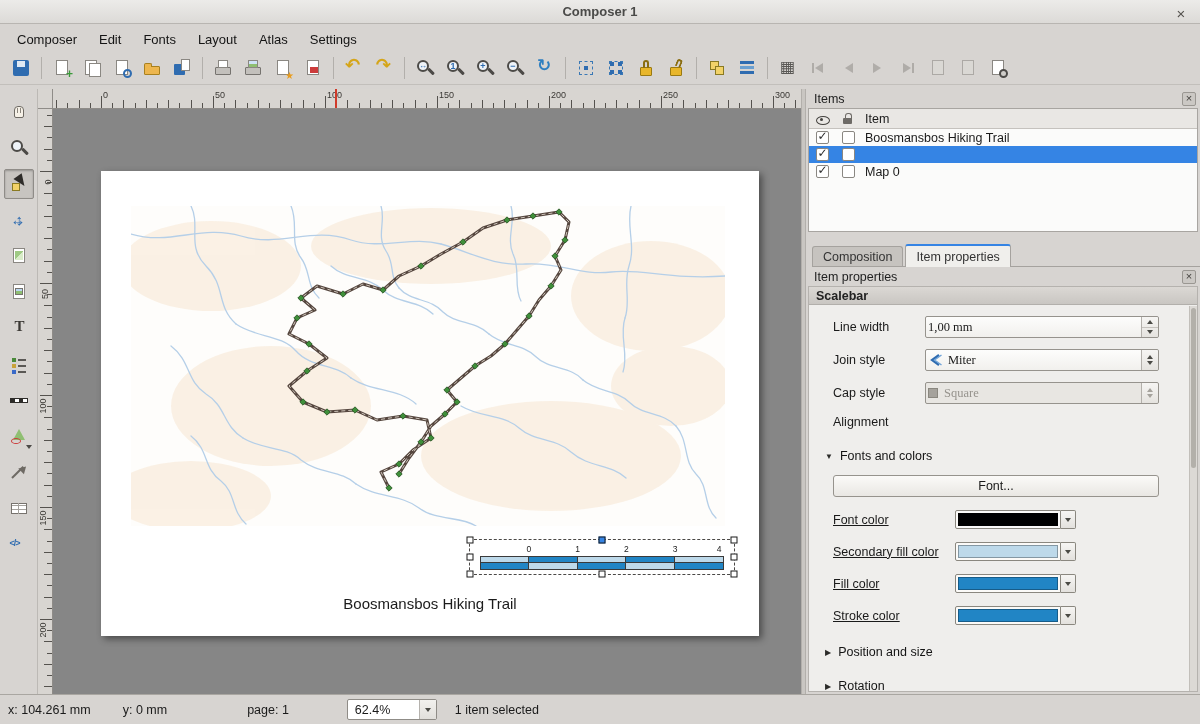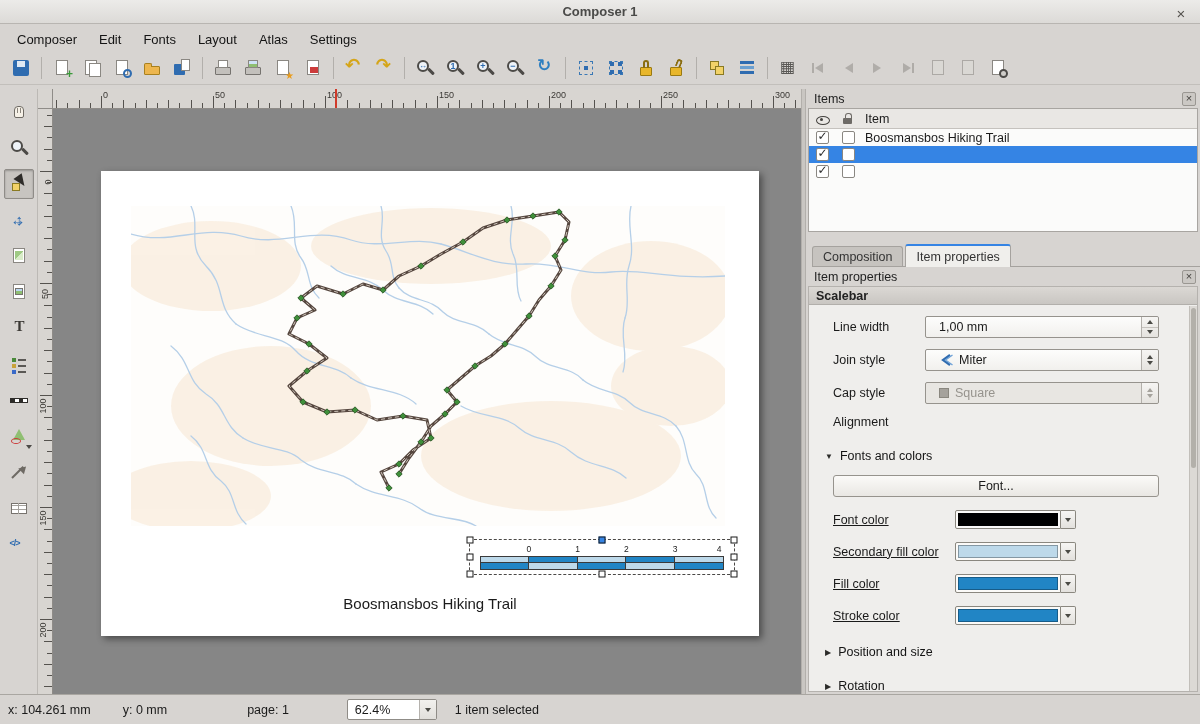--- a/index.html
+++ b/index.html
@@ -99,22 +99,22 @@
   .tab { height:20px; padding:0 10px; display:flex; align-items:center; font-size:12.5px; color:#333;
     background:#c6c3bf; border:1px solid #a5a29e; border-bottom:none; border-radius:3px 3px 0 0; }
   .tab.active { height:23px; background:#f0efec; border-top:2px solid #3584e4; margin-bottom:-1px; }
 
   .props-head { border-top:none; }
   .props { flex:1; position:relative; margin:0 2px 2px; background:#efeeec; border:1px solid #b5b2ae; overflow:hidden; }
   .props-title { height:18px; display:flex; align-items:center; padding-left:7px; font-weight:bold; font-size:12.5px; color:#222;
     background:linear-gradient(#dbd8d4,#c9c6c2); border-bottom:1px solid #b2afab; }
   .frow { display:flex; align-items:center; margin:11px 38px 0 24px; }
   .flabel { width:92px; font-size:12.5px; }
-  .ctl { flex:1; display:flex; align-items:center; height:22px; padding-left:13px; font-size:12.5px;
-    background:linear-gradient(#fdfdfc,#f1f0ed); border:1px solid #96938d; border-radius:2px; position:relative; }
+  .ctl { flex:1; display:flex; align-items:center; height:22px; padding-left:2px; font-size:12.5px;
+    background:linear-gradient(#fdfdfc,#f1f0ed); border:1px solid #96938d; border-radius:2px; position:relative;font-family:Liberation Serif, serif; }
   .ctl-text { white-space:nowrap; }
   .arrows { margin-left:auto; align-self:stretch; width:17px; border-left:1px solid #b3b0ab; border-radius:0 2px 2px 0;
     background:linear-gradient(#f6f5f3,#e5e3df); display:flex; flex-direction:column; align-items:center; justify-content:center; gap:2px; }
   .arrows.spin { gap:0; justify-content:space-between; padding:0; }
   .sbtn { flex:1; width:100%; display:flex; align-items:center; justify-content:center; }
   .sbtn + .sbtn { border-top:1px solid #c5c2bd; }
   .tri-u { width:0; height:0; border-left:3.5px solid transparent; border-right:3.5px solid transparent; border-bottom:4.5px solid #4a4a45; }
   .tri-d { width:0; height:0; border-left:3.5px solid transparent; border-right:3.5px solid transparent; border-top:4.5px solid #4a4a45; }
   .ctl.disabled { background:#e8e6e2; }
   .ctl.disabled .ctl-text { color:#96938d; }
@@ -635,20 +635,21 @@
               <span class="cb"></span>
             </span>
         </div>
         <div class="irow">
           <span class="ccell">
               <span class="cb checked"></span>
             </span>
           <span class="ccell">
               <span class="cb"></span>
             </span>
+          <span class="ilabel">Map 0</span>
         </div>
       </div>
 
       <div class="tabs">
         <div class="tab">Composition</div>
         <div class="tab active">Item properties</div>
       </div>
 
       <div class="phead props-head">
         <span>Item properties</span>

